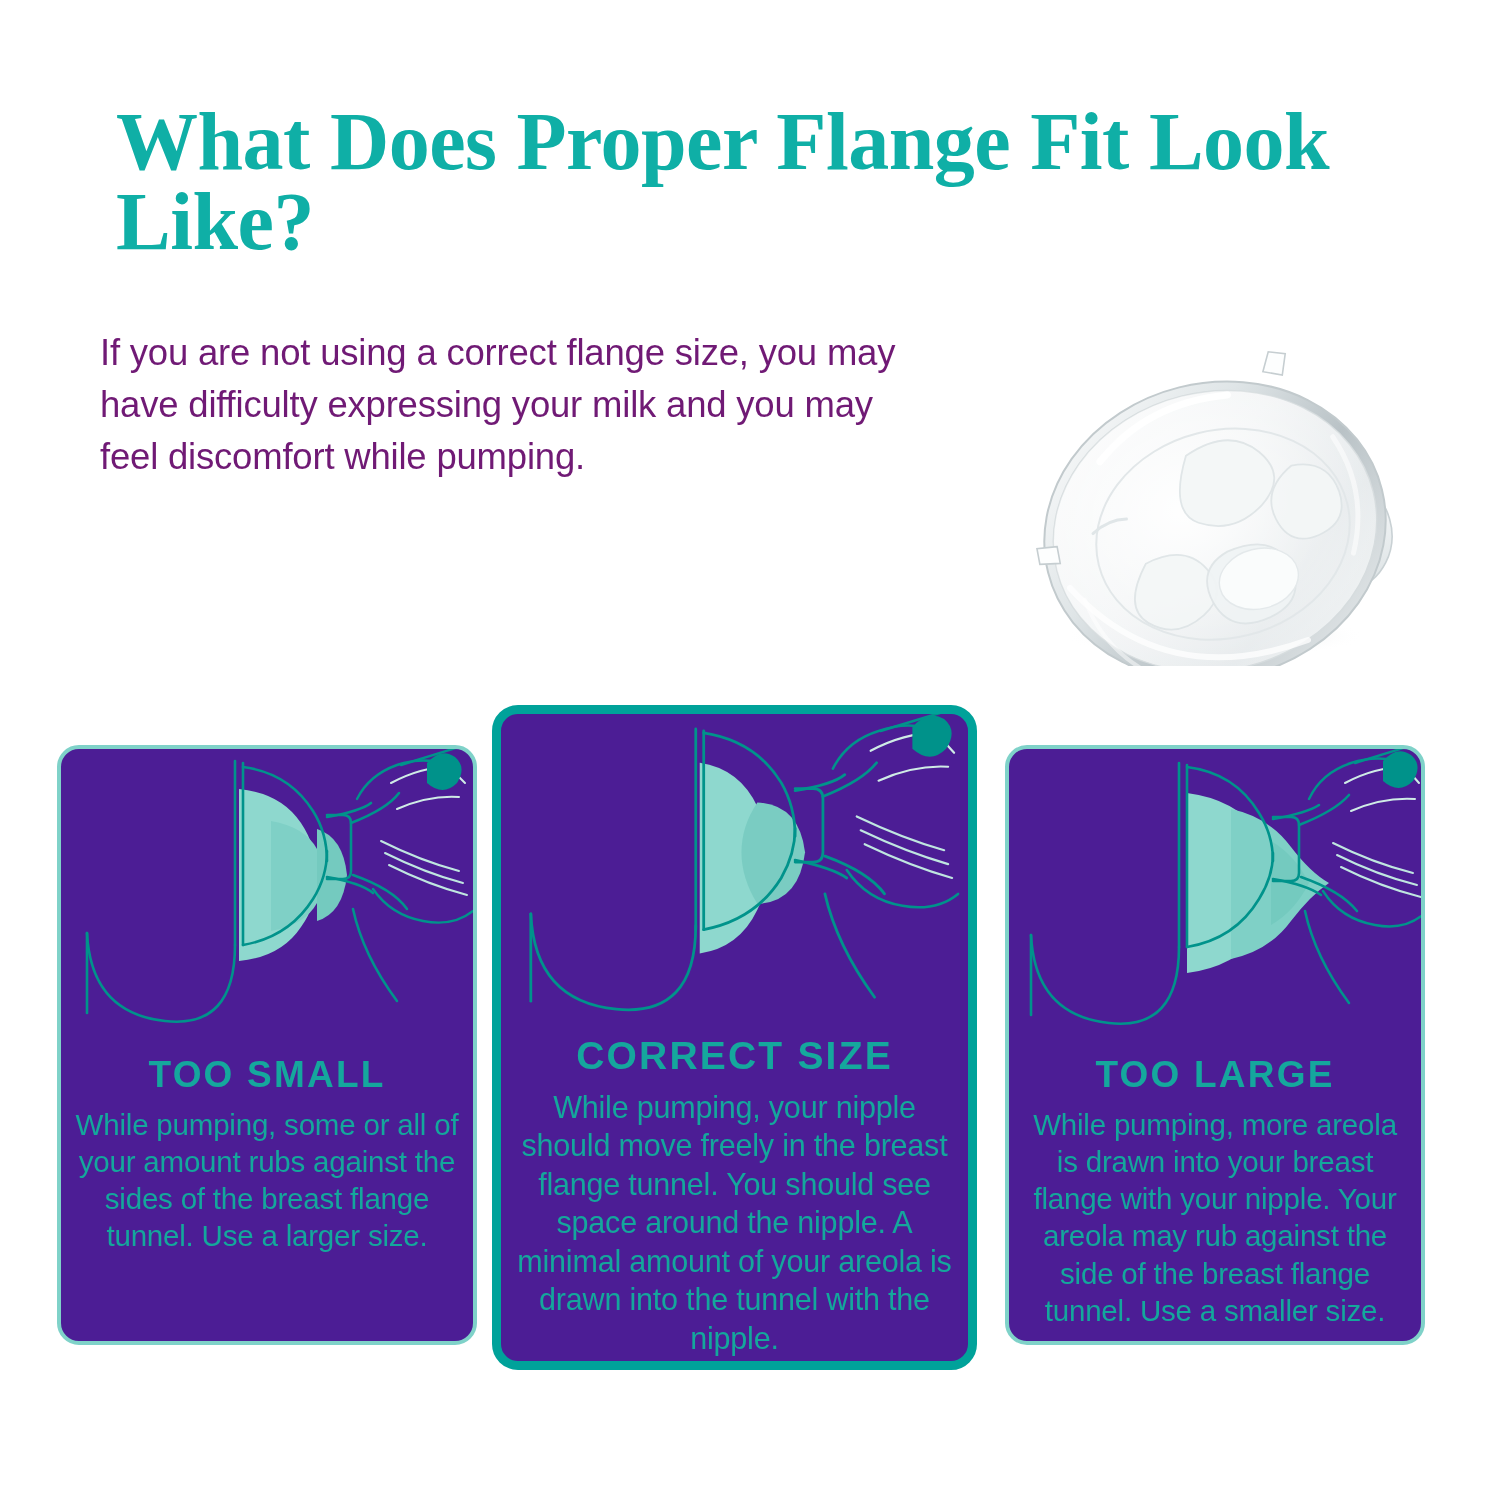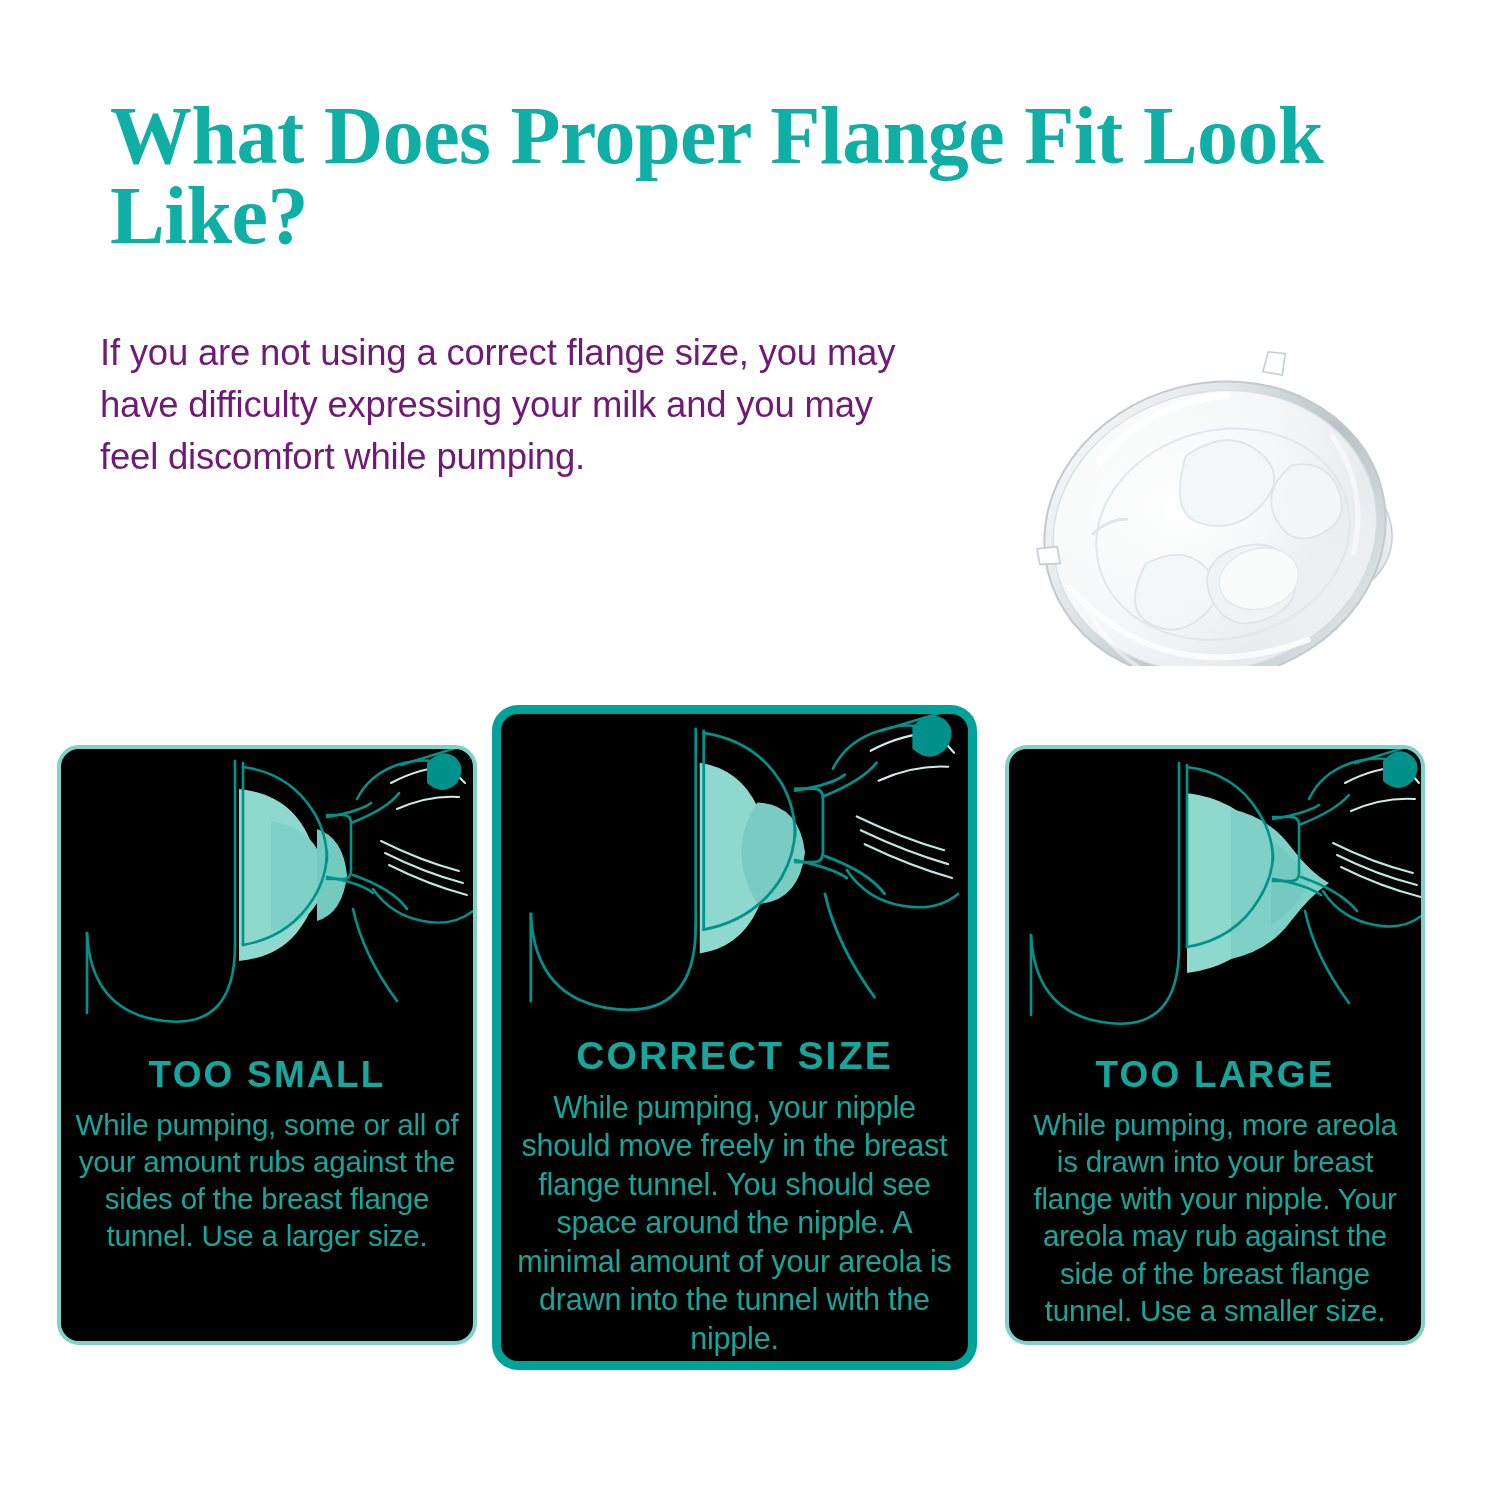--- a/index.html
+++ b/index.html
@@ -21,21 +21,21 @@
     position: absolute;
     left: 98px;
     top: 84px;
     width: 1290px;
     font-family: "Liberation Serif", serif;
     font-weight: bold;
     font-size: 82px;
     line-height: 0.97;
     letter-spacing: -0.5px;
     color: #0FAFA6;
-    margin: 12px;
+    margin: 18px;
   }
   #intro-paragraph {
     position: absolute;
     left: 100px;
     top: 327px;
     width: 810px;
     font-family: "Liberation Sans", sans-serif;
     font-size: 36.5px;
     line-height: 1.42;
     color: #701a75;
@@ -56,21 +56,21 @@
   #cards {
     position: absolute;
     left: 0;
     top: 690px;
     width: 1500px;
     height: 700px;
   }
   .card {
     position: absolute;
     box-sizing: border-box;
-    background: #000000;
+    background: #4c1d95;
     border-radius: 22px;
     overflow: hidden;
   }
   .card.side {
     top: 55px;
     width: 420px;
     height: 600px;
     border: 4px solid #7FD2C9;
     z-index: 1;
   }

